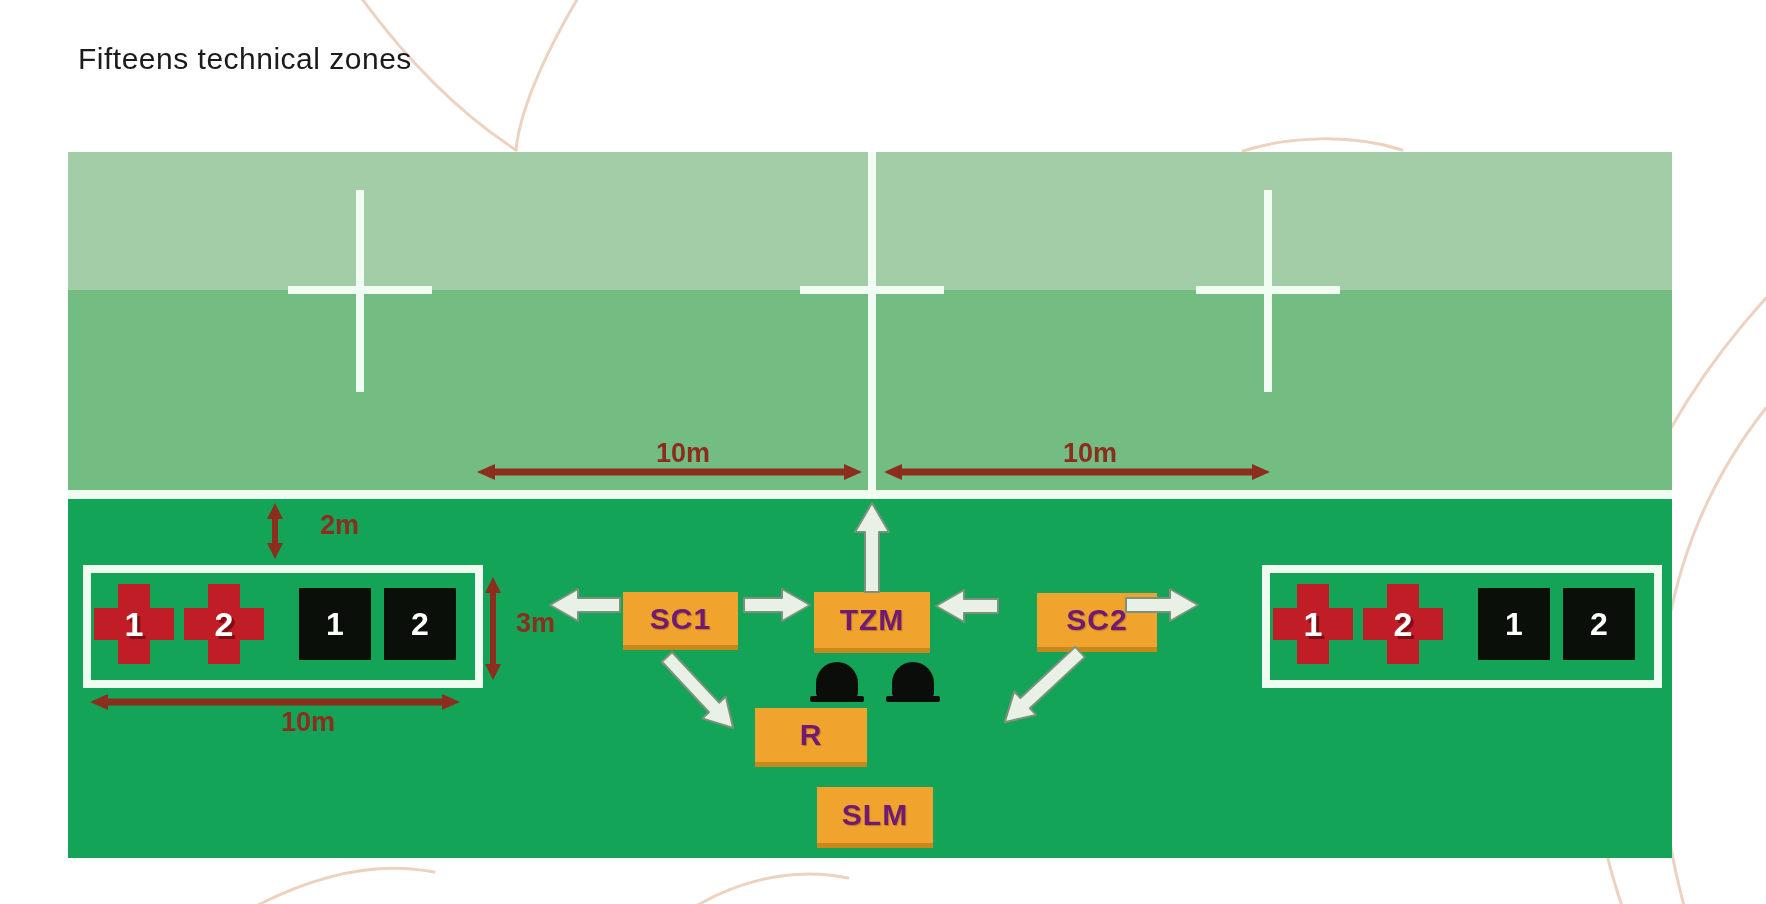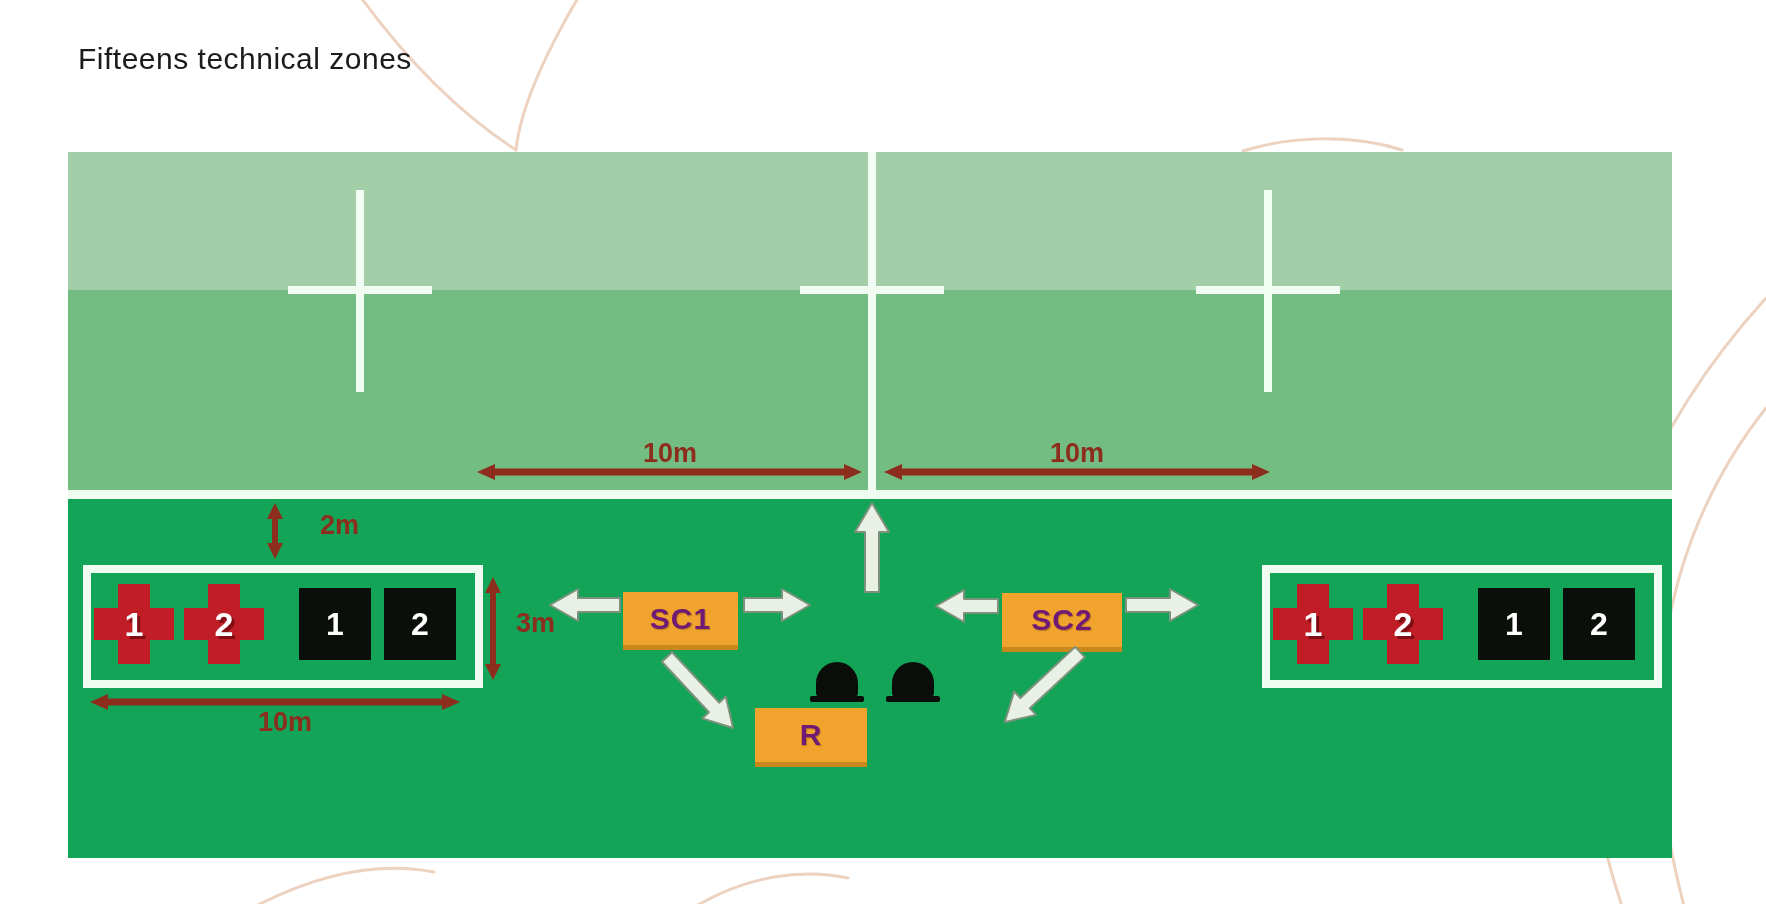--- a/index.html
+++ b/index.html
@@ -37,28 +37,28 @@
     font-size:32px; font-weight:bold; color:#ffffff;
   }
   .fbox {
     position:absolute; background:#f1a42d; border-bottom:5px solid #c9881c;
     display:flex; align-items:center; justify-content:center;
     color:#701a75; font-weight:bold; font-size:30px; letter-spacing:1px;
     text-shadow:1px 1px 1px rgba(90,50,0,0.35);
   }
   .fbox-sc1 { left:555px; top:440px; width:115px; height:53px; }
   .fbox-tzm { left:746px; top:440px; width:116px; height:56px; }
-  .fbox-sc2 { left:934px; top:441px; width:120px; height:54px; }
+  .fbox-sc2 { left:969px; top:441px; width:120px; height:54px; }
   .fbox-r   { left:687px; top:556px; width:112px; height:54px; }
   .fbox-tk  { left:807px; top:556px; width:113px; height:54px; }
   .fbox-slm { left:749px; top:635px; width:116px; height:56px; }
   .dim {
     position:absolute; color:#8c2d1d; font-weight:bold; font-size:27px; line-height:1;
   }
-  .dim-center { text-align:center; }
+  .dim-center { text-align:right; }
   .figure { position:absolute; width:54px; height:40px; }
   .figure .head {
     position:absolute; left:6px; top:0; width:42px; height:36px;
     background:#0a0d09; border-radius:21px 21px 5px 5px;
   }
   .figure .base {
     position:absolute; left:0; bottom:0; width:54px; height:6px;
     background:#0a0d09; border-radius:2px;
   }
   .arrows-layer { position:absolute; left:0; top:0; z-index:3; pointer-events:none; }
@@ -128,22 +128,24 @@
       <div class="sub" style="left:293px; top:15px;">2</div>
     </div>
 
     <div class="dim dim-center" style="left:562px; top:288px; width:80px;">10m</div>
     <div class="dim dim-center" style="left:969px; top:288px; width:80px;">10m</div>
     <div class="dim" style="left:228px; top:360px;margin-left:24px;">2m</div>
     <div class="dim" style="left:448px; top:458px;">3m</div>
     <div class="dim dim-center" style="left:167px; top:557px; width:100px;">10m</div>
 
     <div class="fbox fbox-sc1">SC1</div>
+    <div class="fbox fbox-tzm">TZM</div>
     <div class="fbox fbox-sc2">SC2</div>
     <div class="fbox fbox-r">R</div>
+    <div class="fbox fbox-slm">SLM</div>
 
     <div class="figure" style="left:742px; top:510px;">
       <div class="head"></div>
       <div class="base"></div>
     </div>
     <div class="figure" style="left:818px; top:510px;">
       <div class="head"></div>
       <div class="base"></div>
     </div>
 

